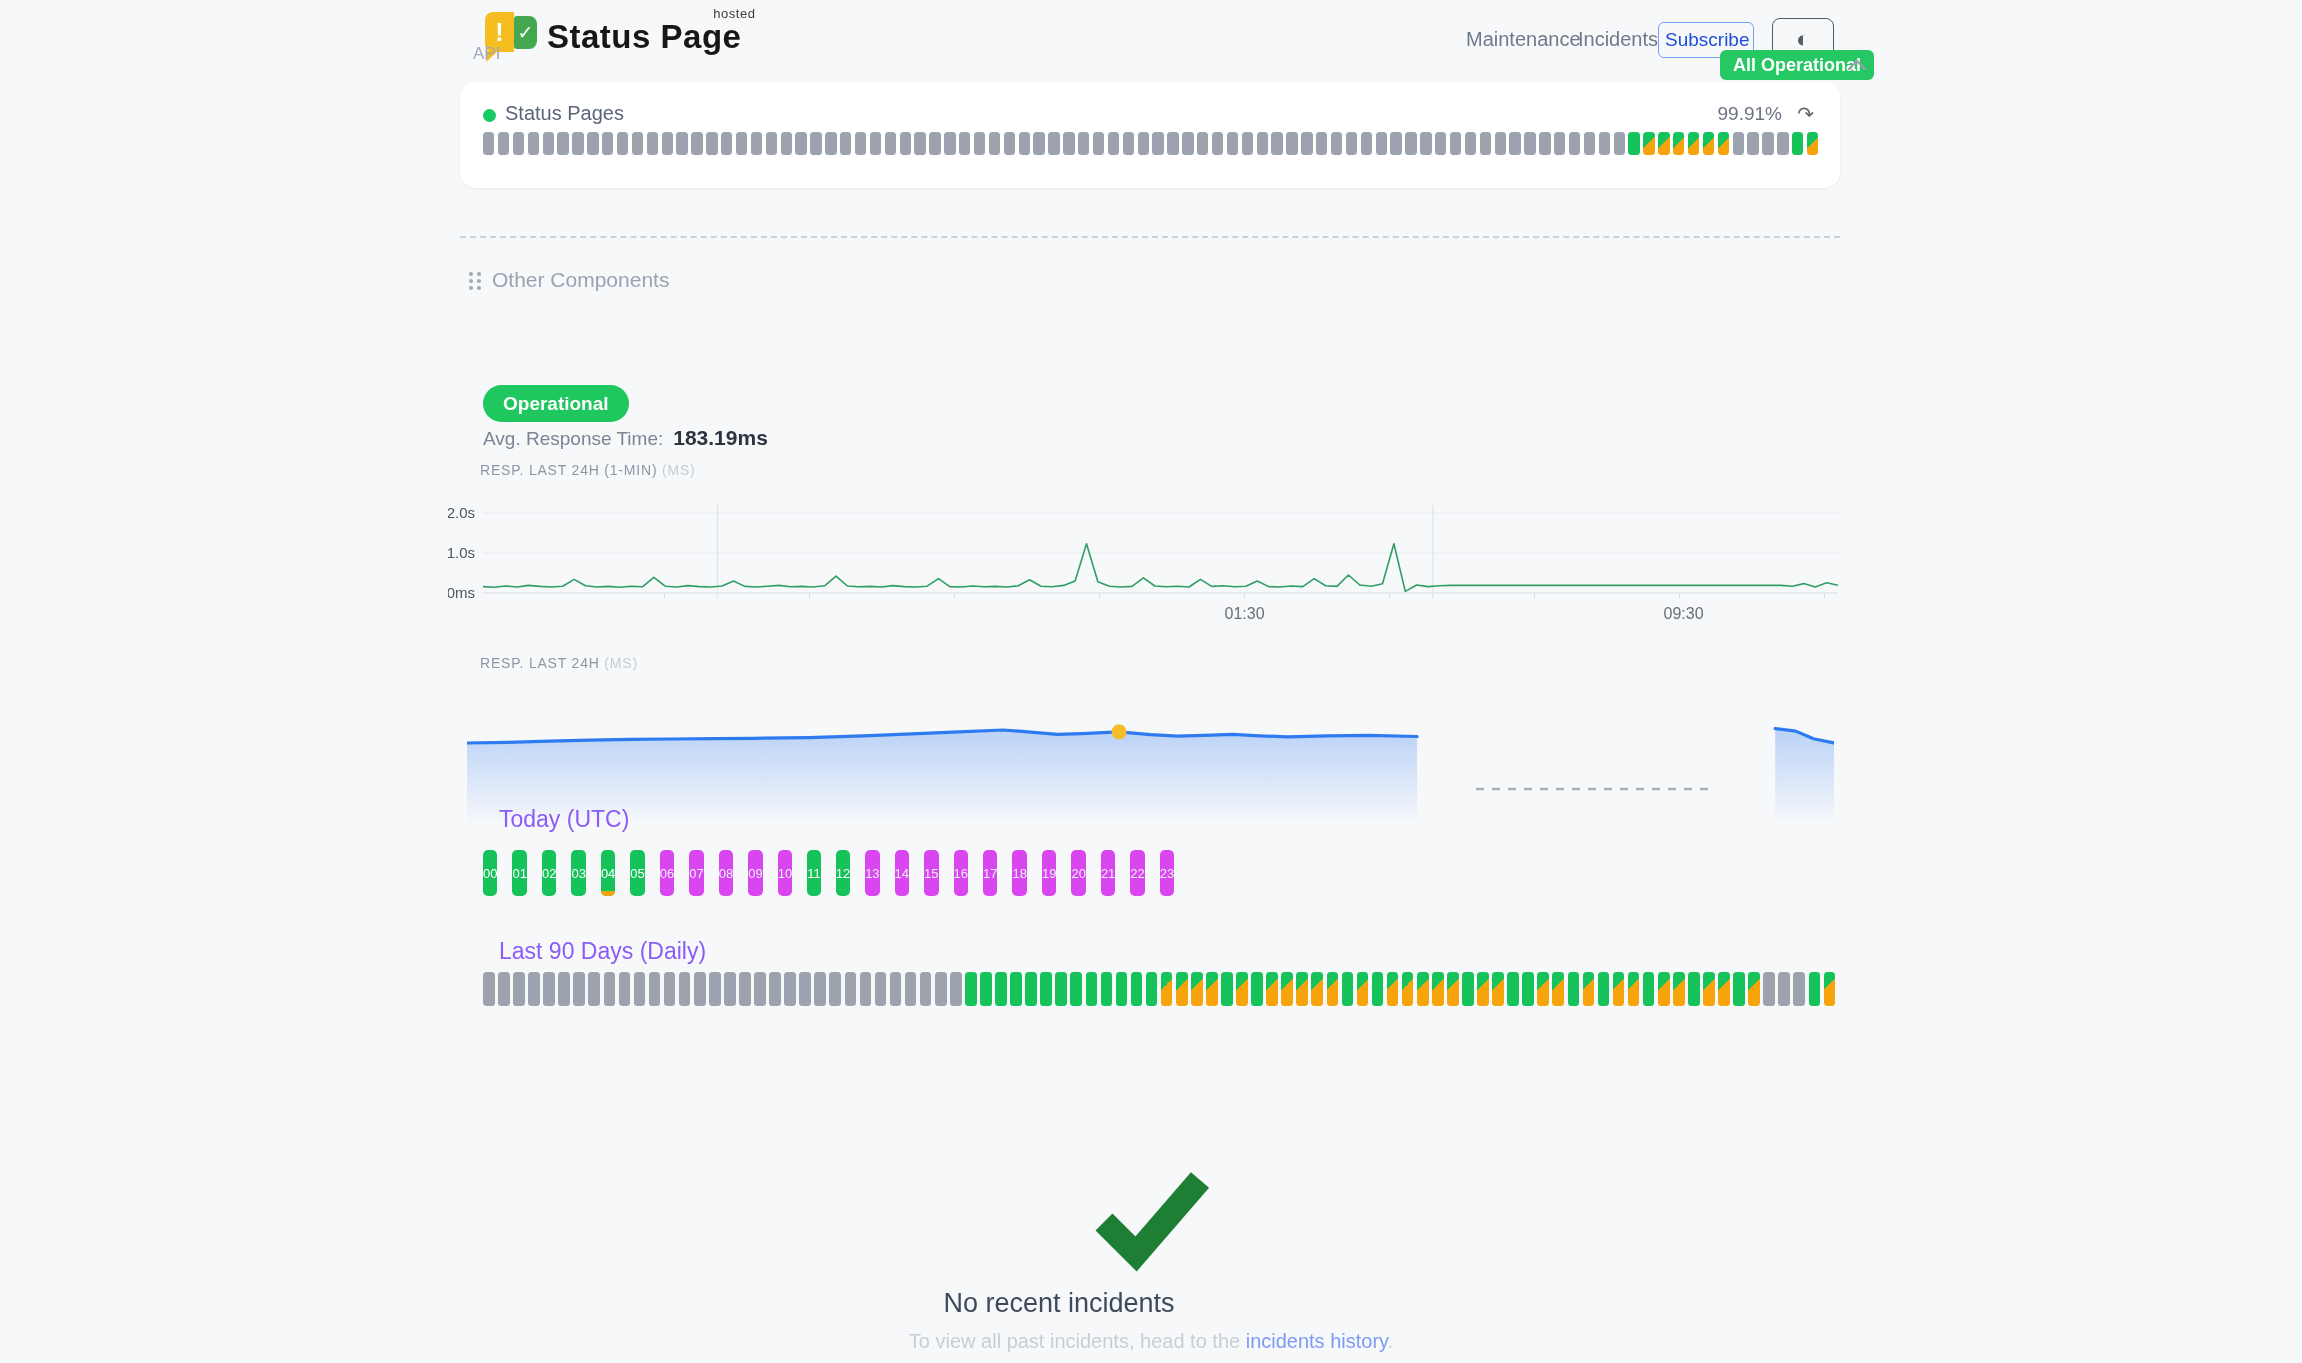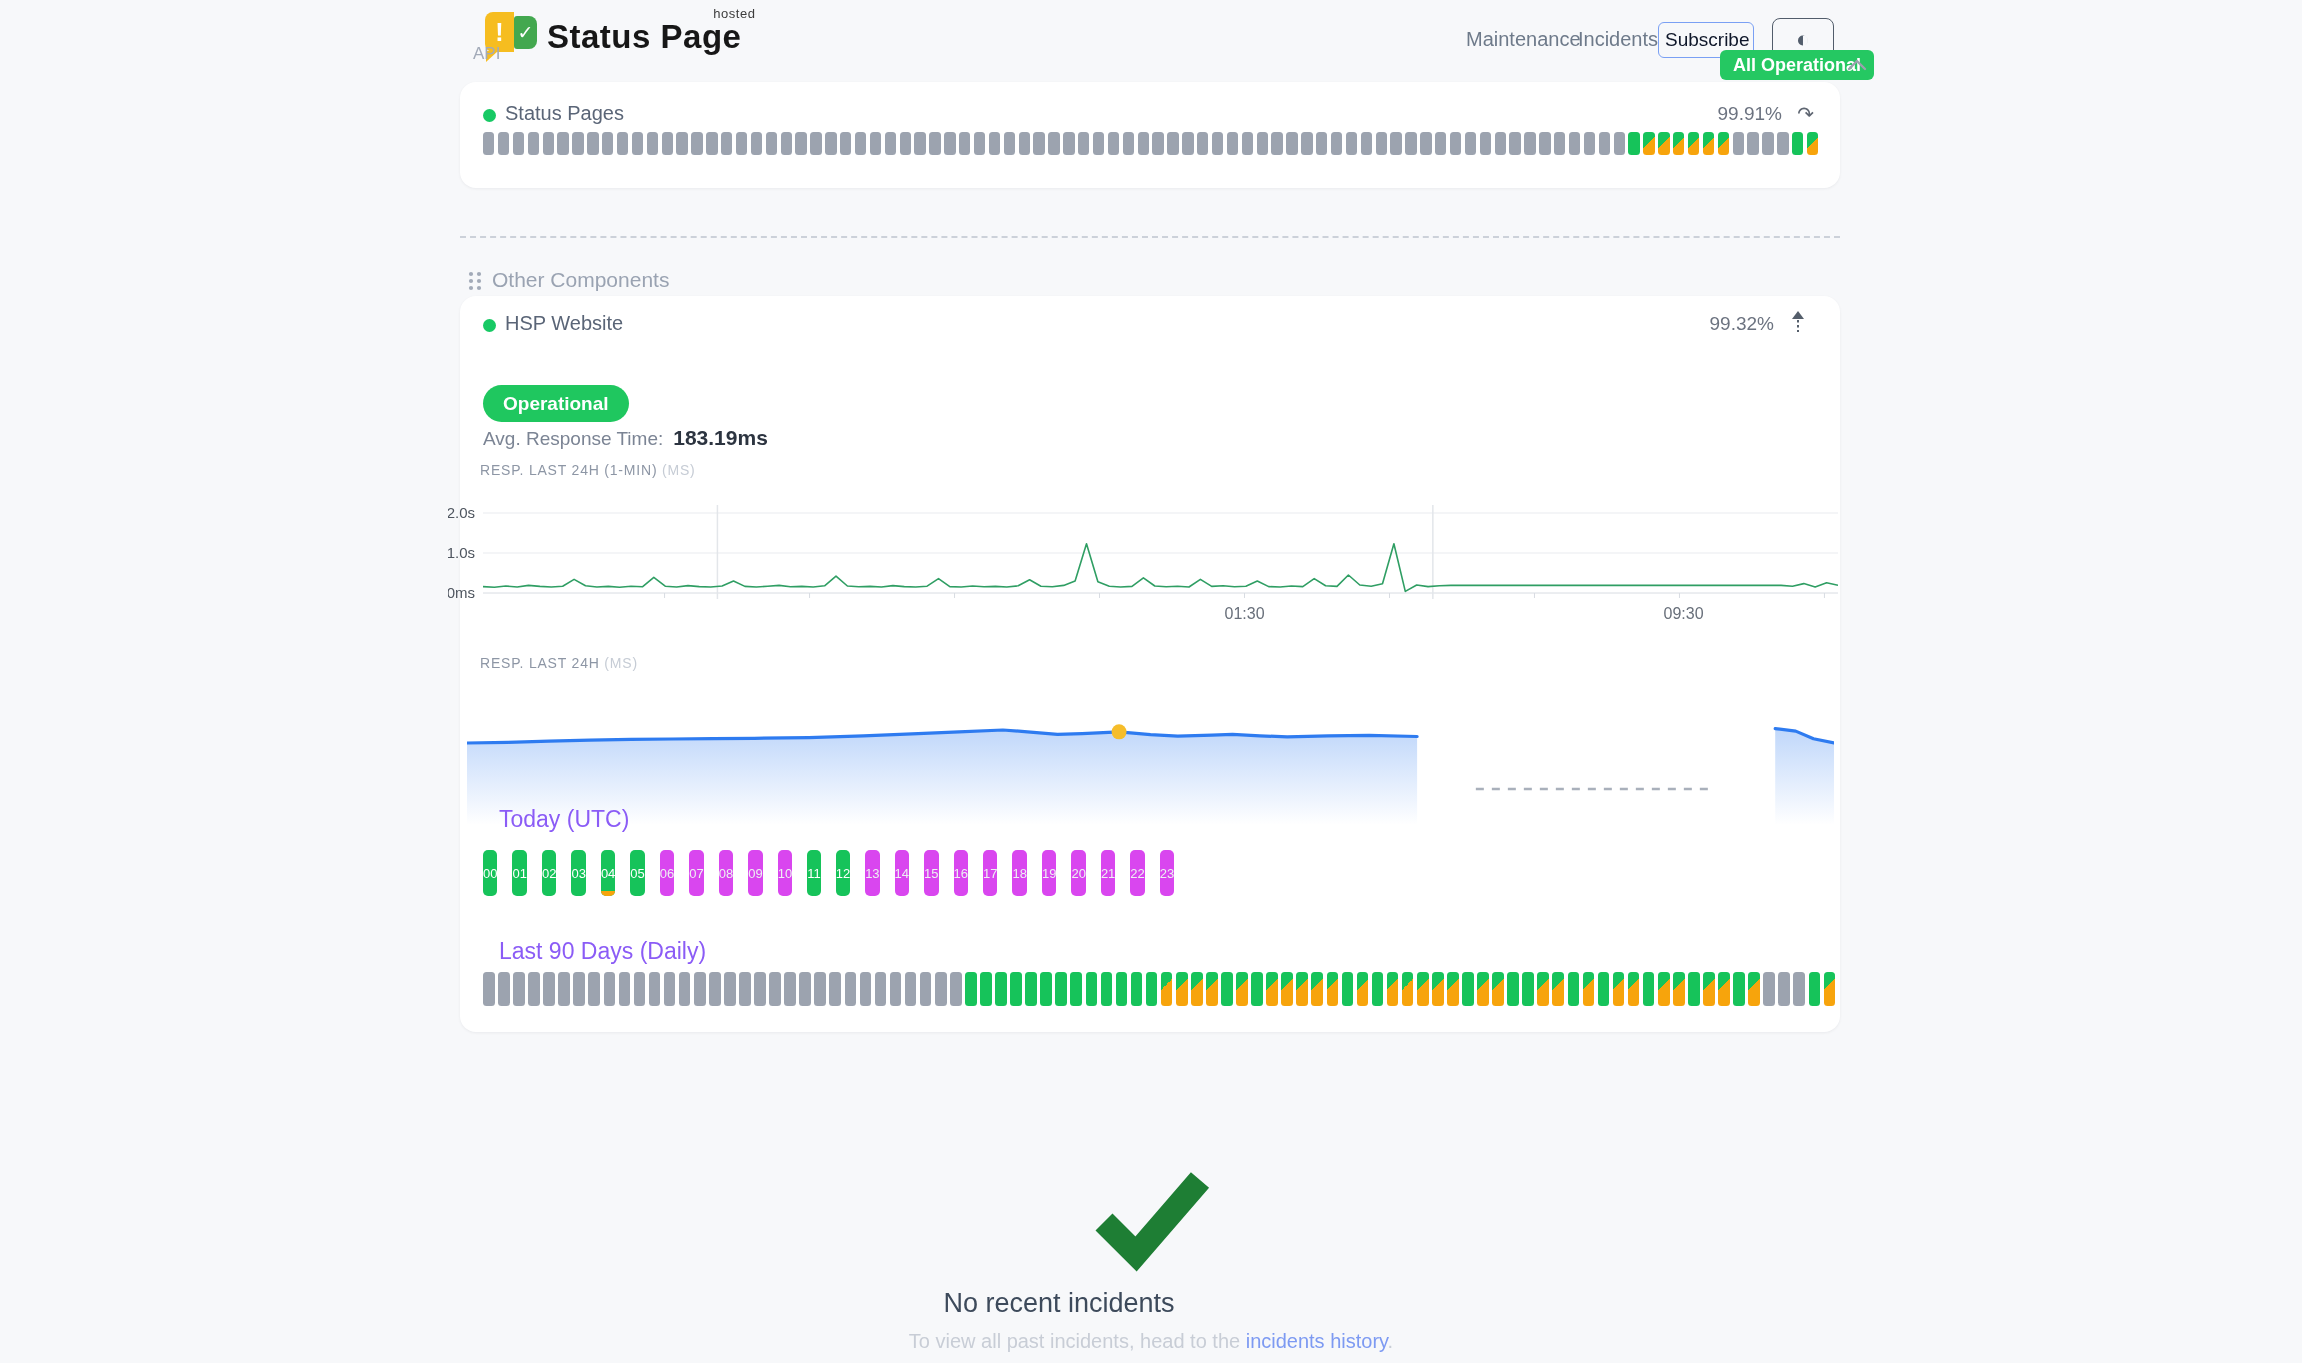--- a/index.html
+++ b/index.html
@@ -14,21 +14,21 @@
                color:#fff;font-weight:800;font-size:25px;}
   .logo-green{position:absolute;left:29px;top:6px;width:23px;height:33px;background:#43a84f;
               border-radius:3px 8px 8px 3px;display:flex;align-items:center;justify-content:center;
               color:#fff;font-weight:800;font-size:19px;}
   .logo-tail{position:absolute;left:1px;top:41px;width:0;height:0;
              border-left:12px solid #f6bd20;border-bottom:11px solid transparent;}
   .brand-text{position:absolute;left:547px;top:18px;font-size:33px;font-weight:800;color:#171717;letter-spacing:.5px;}
   .brand-hosted{position:absolute;top:-12px;right:-14px;font-size:13px;font-weight:400;color:#3c3c3c;letter-spacing:.5px;}
   .nav-link{position:absolute;top:28px;font-size:20px;color:#6e7a8a;cursor:pointer;}
   .btn-subscribe{position:absolute;left:1658px;top:22px;width:96px;height:36px;background:transparent;
-                 border:1.5px solid #7aa0f4;border-radius:6px;color:#0f172a;font-size:19px;
+                 border:1.5px solid #7aa0f4;border-radius:6px;color:#1d4ed8;font-size:19px;
                  font-family:inherit;cursor:pointer;}
   .btn-toggle{position:absolute;left:1772px;top:18px;width:62px;height:42px;background:transparent;
               border:1.5px solid #525d6b;border-radius:8px;color:#525d6b;font-size:23px;
               display:flex;align-items:center;justify-content:center;font-family:inherit;cursor:pointer;}
   .badge-all-op{position:absolute;left:1720px;top:50px;height:30px;padding:0 13px;background:#25c862;
                 border-radius:6px;color:#fff;font-size:18px;font-weight:700;display:flex;align-items:center;}
   .chevron-up{position:absolute;left:1846px;top:58px;}
 
   
   .section-title{font-size:17px;color:#a2aab8;}
@@ -213,29 +213,20 @@
   <svg class="abs" style="left:467px;top:270px;" width="17" height="22">
     <circle cx="4" cy="4" r="2.1" fill="#a2aab8"></circle>
       <circle cx="12" cy="4" r="2.1" fill="#a2aab8"></circle>
     <circle cx="4" cy="11" r="2.1" fill="#a2aab8"></circle>
       <circle cx="12" cy="11" r="2.1" fill="#a2aab8"></circle>
     <circle cx="4" cy="18" r="2.1" fill="#a2aab8"></circle>
       <circle cx="12" cy="18" r="2.1" fill="#a2aab8"></circle>
   </svg>
   <div class="oc-title">Other Components</div>
 
-  <div class="card" style="top:296px;height:736px;">
-    <div class="dot" style="left:23px;top:23px;"></div>
-    <div class="comp-name" style="left:45px;top:16px;">HSP Website</div>
-    <div class="pct" style="right:66px;top:17px;">99.32%</div>
-    <svg class="abs" style="right:34px;top:14px;" width="16" height="24">
-      <path d="M8 1 L2 9 L14 9 Z" fill="#555e6b"></path>
-      <line x1="8" y1="10" x2="8" y2="22" stroke="#555e6b" stroke-width="2" stroke-dasharray="2.5 2.5"></line>
-    </svg>
-  </div>
 
   <div class="badge-operational">Operational</div>
 
   <div class="abs" style="left:483px;top:426px;display:flex;align-items:baseline;">
     <span class="avg-label">Avg. Response Time:</span>
     <span class="avg-value">183.19ms</span>
   </div>
 
   <div class="abs resp-label" style="left:480px;top:462px;">
     <span>RESP. LAST 24H (1-MIN)</span> <span class="resp-unit">(MS)</span>

